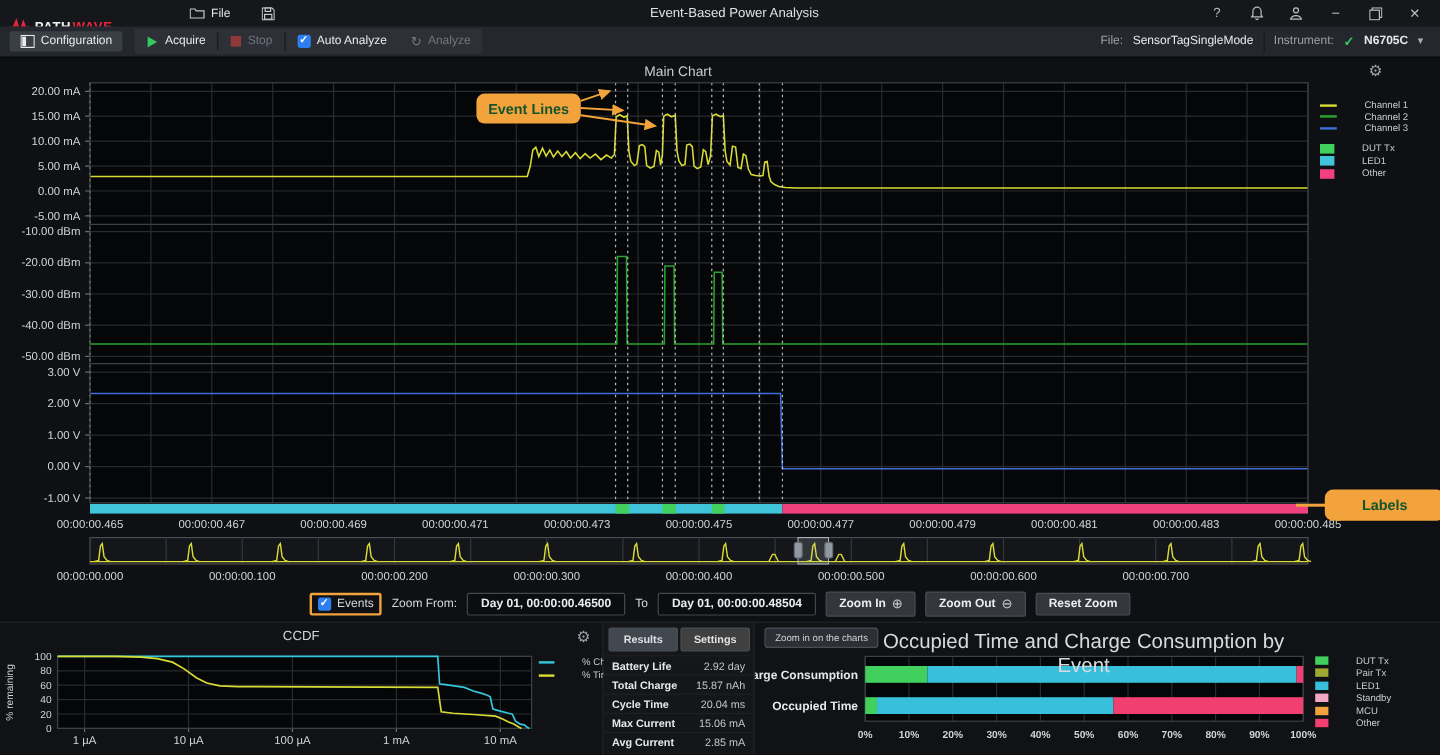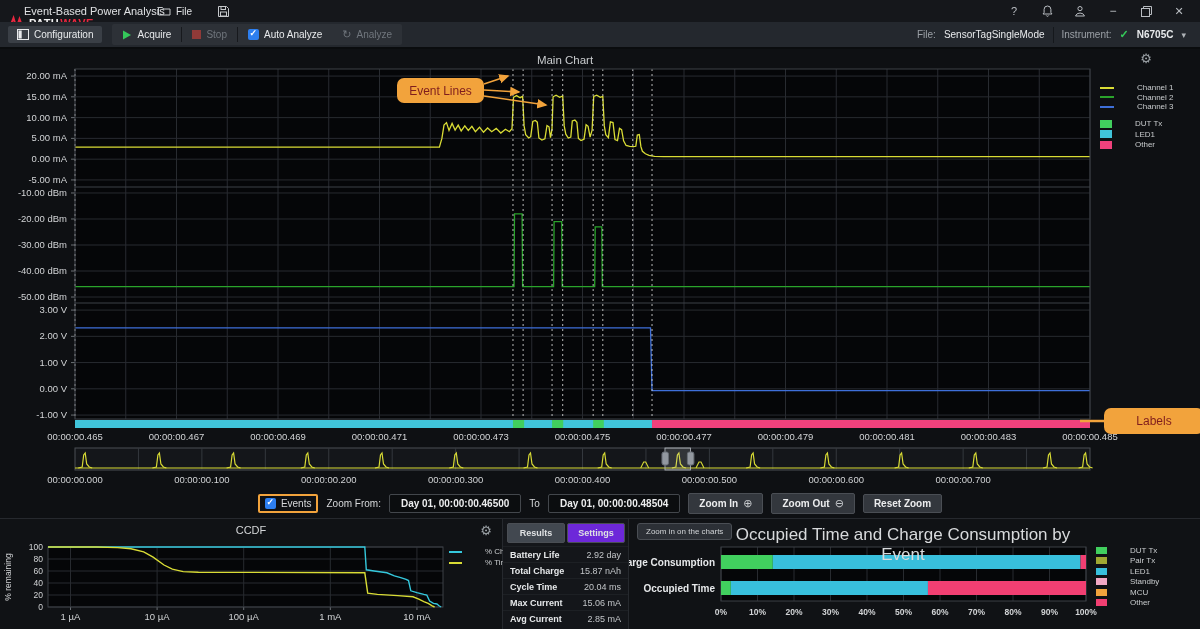--- a/index.html
+++ b/index.html
@@ -6,21 +6,21 @@
   #app{position:relative;width:1200px;height:629px;background:#0e1013;overflow:hidden;
        font-family:"Liberation Sans",sans-serif;color:#d6d8da;-webkit-font-smoothing:antialiased;}
   .abs{position:absolute;}
   
   .titlebar{position:absolute;top:0;left:0;width:1200px;height:22px;background:#15171b;display:flex;align-items:center;z-index:30;}
   .brand{display:flex;align-items:center;gap:4px;padding-left:8px;margin-top:24px;}
   .brand-path{font-weight:bold;font-size:11px;color:#f2f2f2;letter-spacing:.5px;}
   .brand-wave{font-weight:bold;font-size:11px;color:#e8273f;letter-spacing:.5px;margin-left:-3px;}
   .tb-file{display:flex;align-items:center;gap:5px;margin-left:64px;font-size:10px;color:#e2e4e6;cursor:default;}
   .tb-save{margin-left:26px;}
-  .tb-title{position:absolute;left:0;right:0;text-align:left;font-size:11px;color:#dfe1e3;pointer-events:none;padding-left:24px;}
+  .tb-title{position:absolute;left:0;right:0;text-align:center;font-size:11px;color:#dfe1e3;pointer-events:none;padding-left:24px;}
   .tb-icons{position:absolute;right:14px;top:0;height:22px;display:flex;align-items:center;gap:19px;color:#b9bdc2;}
   .tb-ic{width:14px;height:14px;display:flex;align-items:center;justify-content:center;font-size:11px;}
   .help-ic::before{content:"?";font-size:11px;color:#b9bdc2;}
   .close-ic::before{content:"\2715";font-size:11px;color:#b9bdc2;}
   .min-ic::before{content:"\2212";font-size:12px;color:#b9bdc2;}
   
   .toolbar{position:absolute;top:22px;left:0;width:1200px;height:25px;background:#24282e;display:flex;align-items:center;border-bottom:2px solid #0a0c0e;z-index:30;}
   .tbtn{display:flex;align-items:center;gap:5px;font-size:10px;padding:3px 9px;border-radius:2px;margin-left:8px;background:#3a3f46;color:#e8eaec;}
   .tgroup{display:flex;align-items:center;background:#2d3137;border-radius:2px;margin-left:10px;height:21px;}
   .gbtn{display:flex;align-items:center;gap:5px;font-size:10px;padding:0 10px;height:21px;color:#e8eaec;}
@@ -37,39 +37,39 @@
   .refresh-ic::before{content:"\21BB";font-size:11px;}
   
   .main-panel{position:absolute;top:47px;left:0;width:1200px;height:398px;background:#0e1013;}
   .panel-title{font-size:11.5px;color:#c9ccce;}
   .gear{color:#9aa0a5;font-size:13px;line-height:13px;}
   .gear::before{content:"\2699";}
   #main-legend{position:absolute;left:1100px;top:36px;z-index:3;}
   .leg-row{display:flex;align-items:center;gap:23px;height:9.5px;font-size:8px;color:#c9ccce;white-space:nowrap;}
   .leg-line{width:14px;height:2px;flex:none;}
   .leg-swatch{width:12px;height:8px;flex:none;}
-  .callout{position:absolute;background:#f2a33c;color:#7f1d1d;font-weight:normal;font-size:12px;
+  .callout{position:absolute;background:#f2a33c;color:#14532d;font-weight:bold;font-size:12px;
            display:flex;align-items:center;justify-content:center;border-radius:7px;z-index:6;}
   svg{display:block;}
   
   .controls{position:absolute;top:488px;left:0;width:1200px;height:30px;display:flex;align-items:center;justify-content:center;gap:8px;font-size:10px;z-index:5;}
   .events-box{display:flex;align-items:center;gap:5px;border:2px solid #f2a33c;border-radius:2px;padding:2px 5px;justify-content:space-between;}
   .field{background:#0b0d0f;border:1px solid #43474c;border-radius:2px;padding:3px 11px;font-size:10px;color:#ecedee;font-weight:bold;}
   .cbtn{display:flex;align-items:center;gap:5px;background:#33373d;border:1px solid #4a4e54;border-radius:2px;padding:3px 10px;font-size:10px;font-weight:bold;color:#ecedee;}
   .mag{font-size:11px;font-weight:normal;color:#c8cbce;}
   .magp::before{content:"\2295";}
   .magm::before{content:"\2296";}
   
   .bottom{position:absolute;top:518px;left:0;width:1200px;height:111px;border-top:1px solid #26292e;background:#0e1013;}
   .bpanel{position:absolute;top:0;height:111px;background:#101215;}
   .ccdf-panel{left:0;width:502px;border-right:1px solid #26292e;}
   .results-panel{left:503px;width:125px;border-right:1px solid #26292e;background:#14161a;}
   .bars-panel{left:629px;width:571px;}
   .ccdf-title{position:absolute;top:5px;left:0;width:502px;text-align:center;font-size:11px;color:#d4d6d8;}
-  .tab{position:absolute;top:4px;width:56px;text-align:center;font-size:9px;padding:4px 0;background:#6d28d9;border:1px solid #4a4e54;border-radius:2px;color:#dfe1e3;font-weight:bold;}
+  .tab{position:absolute;top:4px;width:56px;text-align:center;font-size:9px;padding:4px 0;background:#404040;border:1px solid #4a4e54;border-radius:2px;color:#dfe1e3;font-weight:bold;}
   .tab.active{background:#424850;}
   #result-rows{position:absolute;top:27px;left:0;width:125px;}
   .rrow{display:flex;justify-content:space-between;align-items:center;padding:2.5px 7px 2.5px 7px;font-size:9px;border-top:1px solid #1d2024;}
   .rlabel{font-weight:bold;color:#e6e8ea;}
   .rvalue{color:#c2c5c8;}
   .zoom-charts-btn{position:absolute;left:8px;top:4px;font-size:8px;padding:3px 8px;background:#2c3036;border:1px solid #4a4e54;border-radius:3px;color:#d0d3d6;}
   .bars-title{position:absolute;left:90px;top:6px;width:368px;text-align:center;font-size:17px;color:#d8dadc;}
   #bars-legend{position:absolute;left:467px;top:26px;}
   .ccdf-gear{position:absolute;right:10px;top:5px;}
   #ccdf-legend{position:absolute;left:449px;top:27px;}

